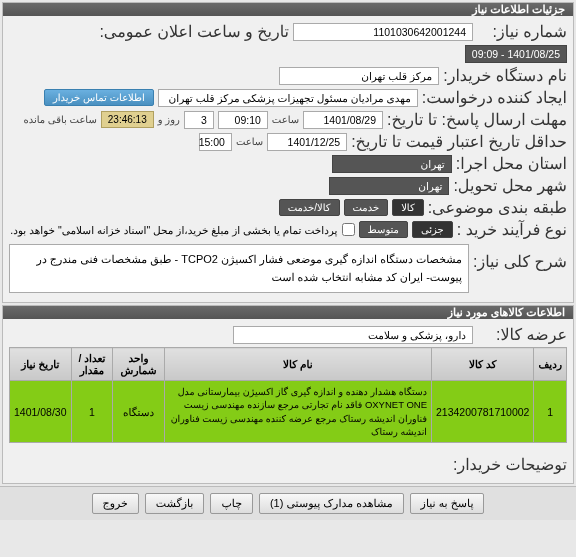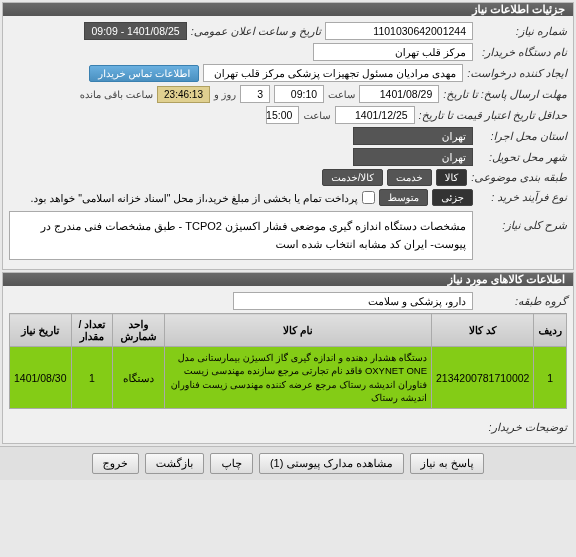--- a/index.html
+++ b/index.html
@@ -1,21 +1,21 @@
 <!DOCTYPE html>
 <html dir="rtl" lang="fa"><head>
 <meta charset="utf-8">
 <style>
 * { box-sizing: border-box; margin: 0; padding: 0; }
 body { font-family: Tahoma, Arial, sans-serif; font-size: 11px; background: #e8e8e8; direction: rtl; width: 576px; }
 .panel { background: #f0f0f0; border: 1px solid #bbb; margin: 2px; }
 .panel-header { background: linear-gradient(#6a6a6a, #555); color: #fff; padding: 0 8px; font-size: 11px; font-weight: bold; }
 .panel-body { padding: 6px; }
 .row { display: flex; align-items: center; margin-bottom: 3px; gap: 4px; flex-wrap: wrap; }
-.label { color: #333; font-size: 11px; white-space: nowrap; min-width: 90px; font-style: italic; }
+.label { color: #333; font-size: 16px; white-space: nowrap; min-width: 90px; }
 .value-box { background: #fff; border: 1px solid #aaa; padding: 2px 6px; font-size: 10.5px; min-height: 18px; display: inline-flex; align-items: center; }
 .value-dark { background: #555; color: #fff; border: 1px solid #444; padding: 2px 6px; font-size: 10.5px; }
 .btn { background: linear-gradient(#f8f8f8, #ddd); border: 1px solid #999; padding: 3px 10px; font-size: 11px; cursor: pointer; border-radius: 2px; font-family: inherit; }
 .btn-blue { background: linear-gradient(#6ab0e0, #4a90c0); color: #fff; border: 1px solid #3a80b0; padding: 2px 8px; font-size: 10px; cursor: pointer; border-radius: 2px; }
 .radio-group { display: inline-flex; gap: 4px; }
 .radio-pill { background: #555; color: #fff; padding: 2px 8px; border: 1px solid #444; font-size: 10px; border-radius: 2px; }
 .radio-pill.sel { background: #333; }
 .desc-box { background: #fff; border: 1px solid #aaa; padding: 6px; font-size: 11px; line-height: 1.6; margin-top: 2px; }
 table { width: 100%; border-collapse: collapse; font-size: 10.5px; }
 th { background: linear-gradient(#e0e0e0, #c8c8c8); border: 1px solid #aaa; padding: 4px; font-weight: bold; }
@@ -30,21 +30,21 @@
 <body>
 
 <div class="panel">
   <div class="panel-header">
     <span>جزئیات اطلاعات نیاز</span>
   </div>
   <div class="panel-body">
 
     <div class="row">
       <span class="label">شماره نیاز:</span>
-      <span class="value-box" style="width:148px">1101030642001244</span>
+      <span class="value-box" style="width:180px">1101030642001244</span>
       <span class="label" style="min-width:auto">تاریخ و ساعت اعلان عمومی:</span>
       <span class="value-dark">1401/08/25 - 09:09</span>
     </div>
 
     <div class="row">
       <span class="label">نام دستگاه خریدار:</span>
       <span class="value-box" style="width:160px">مرکز قلب تهران</span>
     </div>
 
     <div class="row">
@@ -110,21 +110,21 @@
   </div>
 </div>
 
 <div class="panel">
   <div class="panel-header">
     <span>اطلاعات کالاهای مورد نیاز</span>
   </div>
   <div class="panel-body">
 
     <div class="row">
-      <span class="label">گروه طبقه:</span>
+      <span class="label">عرضه کالا:</span>
       <span class="value-box" style="width:240px">دارو، پزشکی و سلامت</span>
     </div>
 
     <table>
       <thead>
         <tr>
           <th>ردیف</th>
           <th>کد کالا</th>
           <th>نام کالا</th>
           <th>واحد شمارش</th>

